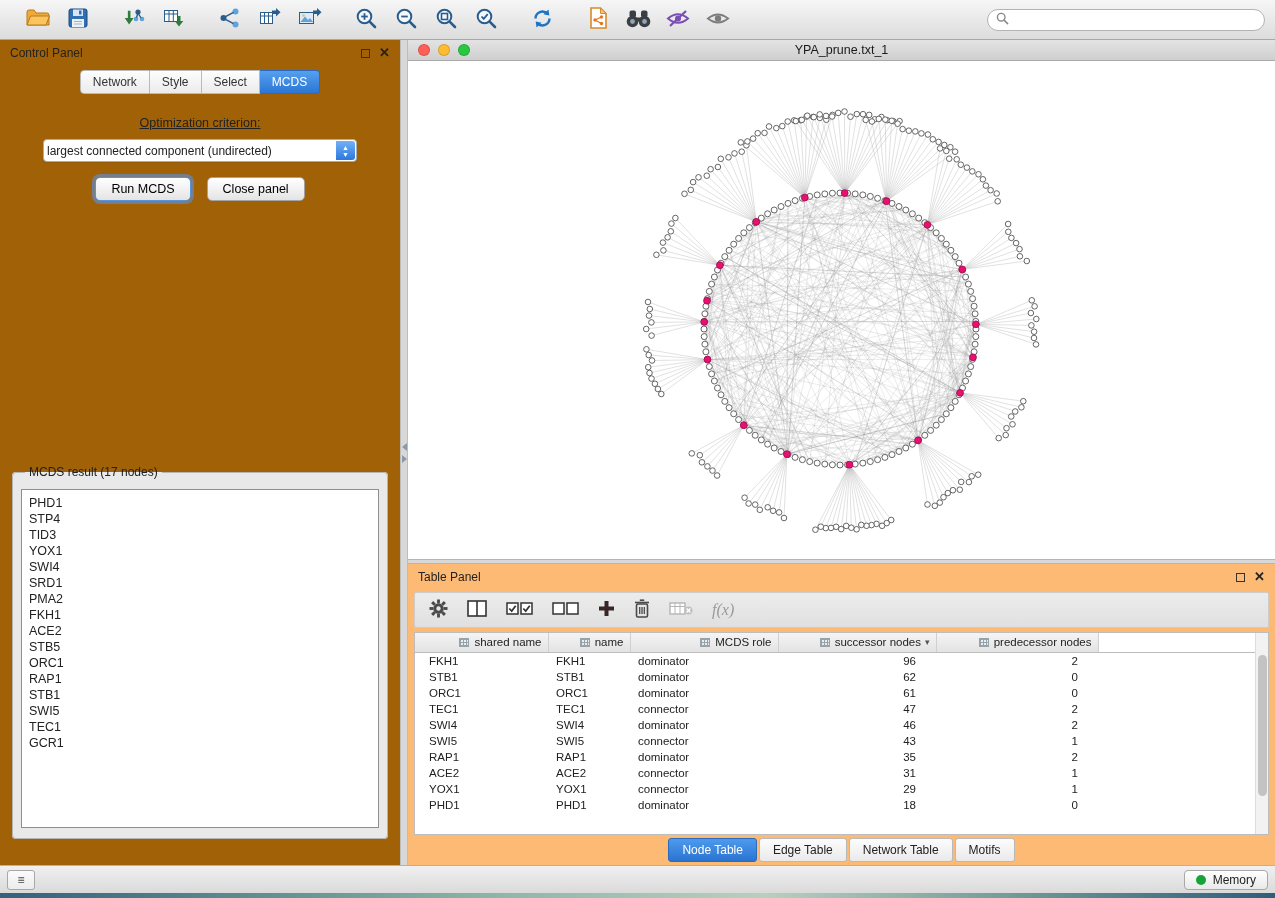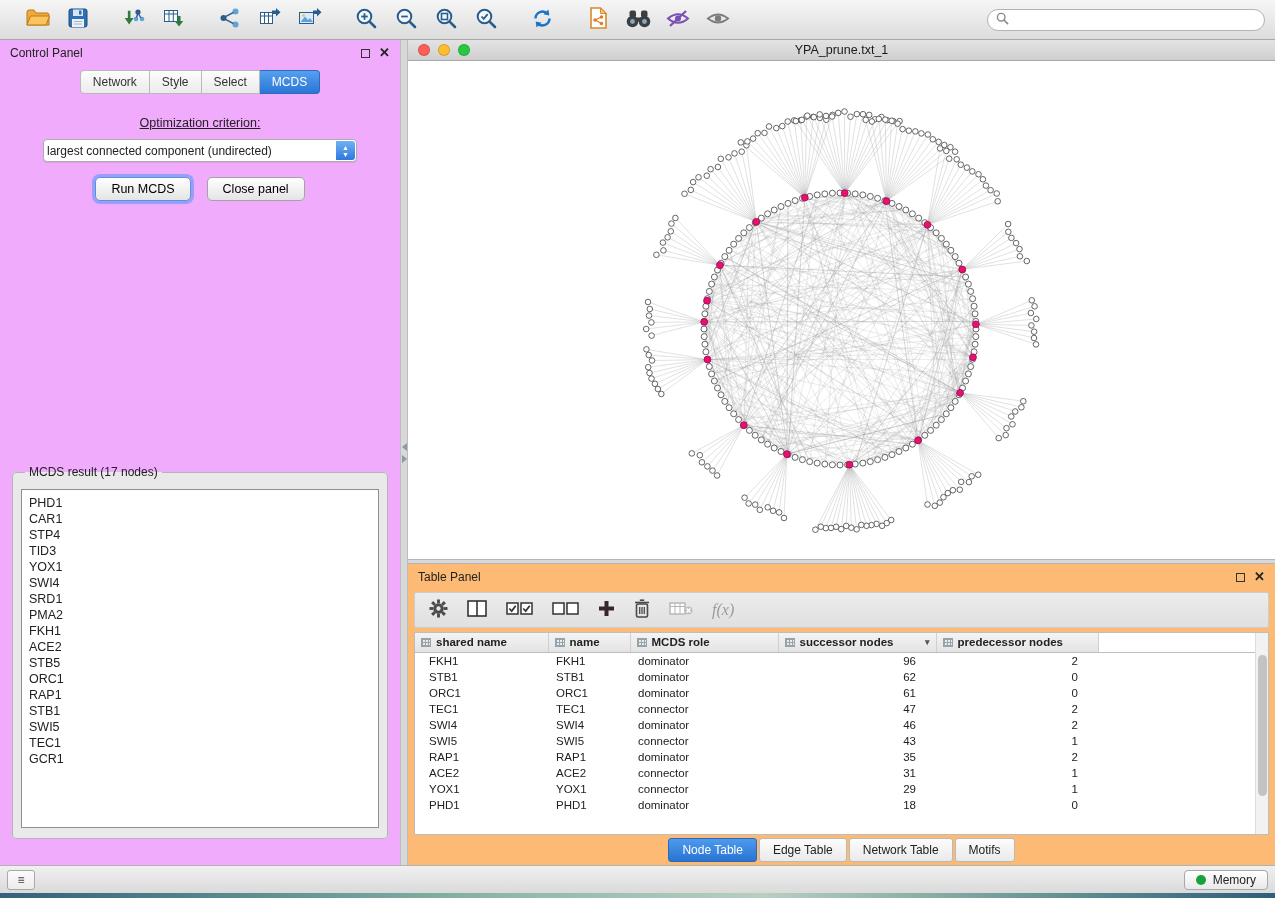--- a/index.html
+++ b/index.html
@@ -8,21 +8,21 @@
 
 
 .toolbar{height:40px;flex:0 0 40px;background:linear-gradient(#f6f6f6,#dcdcdc);border-bottom:1px solid #a8a8a8;display:flex;align-items:center;padding:0 10px;}
 .tool-group{display:flex;align-items:center;gap:8px;padding:0 12px;}
 .tool-btn{width:32px;height:30px;display:flex;align-items:center;justify-content:center;border-radius:4px;cursor:default;}
 .search-box{margin-left:auto;width:278px;height:22px;background:#fff;border:1px solid #b3b3b3;border-radius:11px;display:flex;align-items:center;padding:0 8px;gap:6px;}
 .search-box input{border:none;outline:none;flex:1;font-size:12px;font-family:"Liberation Sans",sans-serif;background:transparent;}
 
 
 .main{flex:1;display:flex;min-height:0;}
-.control-panel{width:401px;flex:0 0 401px;background:#f0abfc;display:flex;flex-direction:column;border-right:1px solid #bdbdbd;}
+.control-panel{width:401px;flex:0 0 401px;background:#a16207;display:flex;flex-direction:column;border-right:1px solid #bdbdbd;}
 .v-splitter{width:7px;flex:0 0 7px;background:#d8d8d8;border-right:1px solid #bdbdbd;display:flex;flex-direction:column;align-items:center;justify-content:center;gap:4px;}
 .v-splitter .grip{width:0;height:0;border-top:4px solid transparent;border-bottom:4px solid transparent;}
 .grip-left{border-right:5px solid #8a9aa8;}
 .grip-right{border-left:5px solid #8a9aa8;}
 .right-col{flex:1;display:flex;flex-direction:column;min-width:0;}
 
 
 .panel-header{height:26px;flex:0 0 26px;display:flex;align-items:center;padding:0 10px;font-size:12px;}
 .win-btns{margin-left:auto;display:flex;gap:9px;align-items:center;}
 .float-btn{width:9px;height:9px;border:1.5px solid #333;display:inline-block;}
@@ -53,21 +53,21 @@
 .net-canvas svg{position:absolute;inset:0;width:100%;height:100%;}
 
 
 .h-splitter{height:5px;flex:0 0 5px;background:#d8d8d8;border-top:1px solid #b5b5b5;border-bottom:1px solid #b5b5b5;}
 .table-panel{flex:1;background:#fdba74;display:flex;flex-direction:column;min-height:0;}
 .tp-toolbar{height:36px;flex:0 0 36px;margin:2px 6px 2px;background:linear-gradient(#ececec,#e0e0e0);border:1px solid #cccccc;border-radius:2px;display:flex;align-items:center;gap:19px;padding:0 14px;}
 .tp-icon{display:flex;align-items:center;justify-content:center;cursor:default;}
 .fx-label{font-family:"Liberation Serif",serif;font-style:italic;font-size:16px;color:#9a9a9a;}
 .table-wrap{flex:1;margin:2px 6px 0;background:#fff;border:1px solid #bdbdbd;position:relative;overflow:hidden;}
 table.node-table{border-collapse:collapse;table-layout:fixed;width:100%;font-size:11.5px;}
-table.node-table th{height:19px;font-weight:bold;background:linear-gradient(#f4f4f4,#e3e3e3);border-right:1px solid #d0d0d0;border-bottom:1px solid #bdbdbd;padding:1px 6px;text-align:left;white-space:nowrap;overflow:hidden;}
+table.node-table th{height:19px;font-weight:normal;background:linear-gradient(#f4f4f4,#e3e3e3);border-right:1px solid #d0d0d0;border-bottom:1px solid #bdbdbd;padding:1px 6px;text-align:right;white-space:nowrap;overflow:hidden;}
 table.node-table th.spacer{background:#fff;border-right:none;}
 .col-icon{width:10px;height:9px;display:inline-block;margin-right:5px;vertical-align:-1px;border:1px solid #97a3ab;background-image:repeating-linear-gradient(0deg,#97a3ab,#97a3ab 1px,transparent 1px,transparent 3px),repeating-linear-gradient(90deg,#97a3ab,#97a3ab 1px,transparent 1px,transparent 3px);}
 .sort-arrow{float:right;color:#555;font-size:9px;margin-left:4px;margin-top:1px;}
 table.node-table td{height:16px;padding:0 8px;line-height:16px;white-space:nowrap;overflow:hidden;}
 table.node-table td.num{text-align:right;padding-right:20px;}
 table.node-table td:first-child{padding-left:14px;}
 .v-scrollbar{position:absolute;top:0;right:0;bottom:0;width:13px;background:#f2f2f2;border-left:1px solid #ddd;}
 .v-thumb{position:absolute;top:22px;left:1.5px;width:9px;height:70%;background:#c3c3c3;border-radius:5px;}
 .tp-tabs{height:30px;flex:0 0 30px;display:flex;justify-content:center;align-items:center;gap:2px;}
 .tp-tab{padding:4px 13px;border:1px solid #b9b9b9;background:linear-gradient(#fcfcfc,#eaeaea);font-size:12px;border-radius:3px;cursor:default;}
@@ -266,21 +266,20 @@
       </div>
       <div class="btn-row">
         <button class="btn focused">Run MCDS</button>
         <button class="btn">Close panel</button>
       </div>
       <div class="cp-spacer"></div>
       <fieldset class="result-group">
         <legend>MCDS result (17 nodes)</legend>
         <div class="result-list">
             <div>PHD1</div>
-            <div>CAR1</div>
             <div>STP4</div>
             <div>TID3</div>
             <div>YOX1</div>
             <div>SWI4</div>
             <div>SRD1</div>
             <div>PMA2</div>
             <div>FKH1</div>
             <div>ACE2</div>
             <div>STB5</div>
             <div>ORC1</div>

